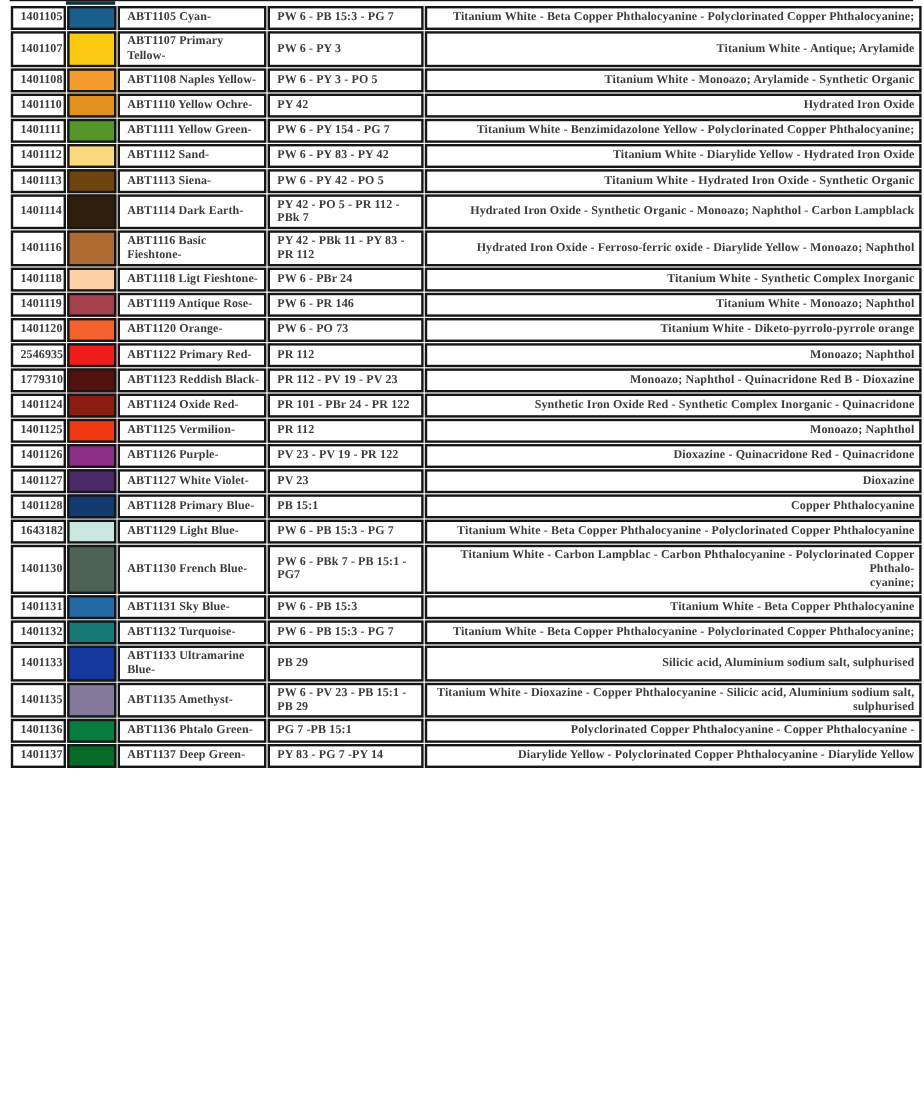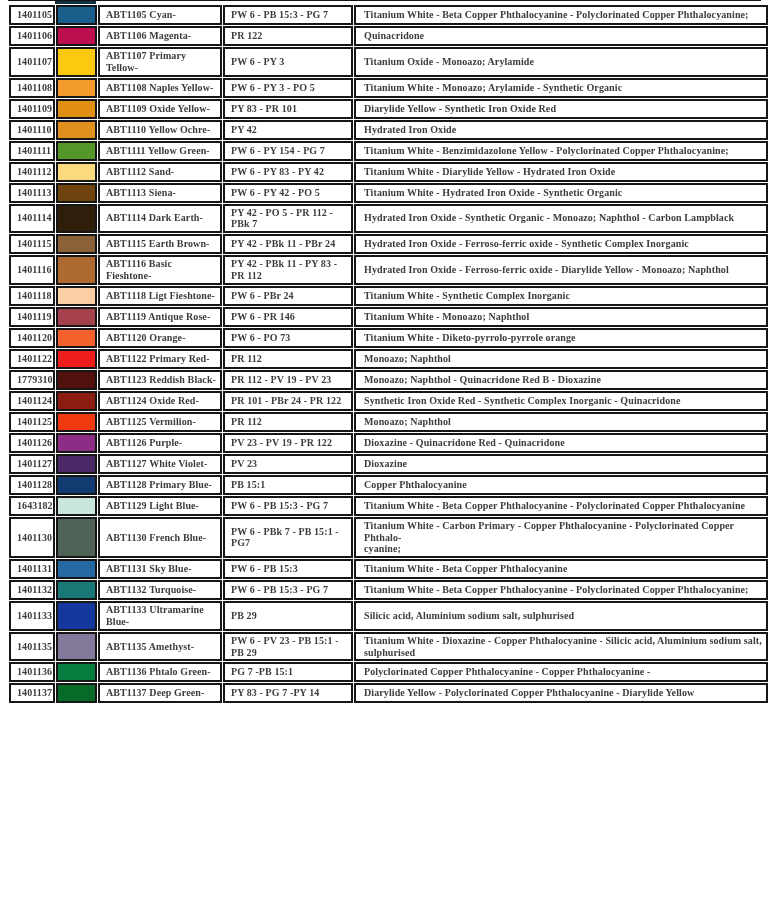--- a/index.html
+++ b/index.html
@@ -56,21 +56,21 @@
     white-space: pre-line;
   }
   tr.r-normal { height: 20px; }
   tr.r-tall   { height: 29px; }
   td.swatch { padding: 0; }
   col.c-id     { width: 46px; }
   col.c-swatch { width: 41px; }
   col.c-name   { width: 124px; }
   col.c-pig    { width: 130px; }
   col.c-desc   { width: 414px; }
-  td.desc { padding-left: 8px; }
+  td.desc { padding-left: 8px; text-align: right; }
 </style>
 </head>
 <body>
 
 <div class="page">
 
   <div class="top-sliver">
     <div class="sliver-swatch" style="background: rgb(18, 48, 63);"></div>
   </div>
 
@@ -84,48 +84,34 @@
     </colgroup>
     <tbody id="table-body">
         <tr class="r-normal">
     <td class="id">1401105</td>
     <td class="swatch" style="background: rgb(26, 95, 140);"></td>
     <td class="name">ABT1105 Cyan-</td>
     <td class="pig">PW 6 - PB 15:3 - PG 7</td>
     <td class="desc">Titanium White - Beta Copper Phthalocyanine -  Polyclorinated Copper Phthalocyanine;</td>
   </tr>
         <tr class="r-normal">
-    <td class="id">1401106</td>
-    <td class="swatch" style="background: rgb(188, 15, 80);"></td>
-    <td class="name">ABT1106 Magenta-</td>
-    <td class="pig">PR 122</td>
-    <td class="desc">Quinacridone</td>
-  </tr>
-        <tr class="r-normal">
     <td class="id">1401107</td>
     <td class="swatch" style="background: rgb(252, 201, 17);"></td>
     <td class="name">ABT1107 Primary Tellow-</td>
     <td class="pig">PW 6 - PY 3</td>
-    <td class="desc">Titanium Oxide - Monoazo; Arylamide</td>
+    <td class="desc">Titanium White - Antique; Arylamide</td>
   </tr>
         <tr class="r-normal">
     <td class="id">1401108</td>
     <td class="swatch" style="background: rgb(244, 155, 45);"></td>
     <td class="name">ABT1108 Naples Yellow-</td>
     <td class="pig">PW 6 - PY 3 - PO 5</td>
     <td class="desc">Titanium White - Monoazo; Arylamide -  Synthetic Organic</td>
   </tr>
         <tr class="r-normal">
-    <td class="id">1401109</td>
-    <td class="swatch" style="background: rgb(225, 142, 20);"></td>
-    <td class="name">ABT1109 Oxide Yellow-</td>
-    <td class="pig">PY 83 - PR 101</td>
-    <td class="desc">Diarylide Yellow - Synthetic Iron Oxide Red</td>
-  </tr>
-        <tr class="r-normal">
     <td class="id">1401110</td>
     <td class="swatch" style="background: rgb(224, 144, 28);"></td>
     <td class="name">ABT1110 Yellow Ochre-</td>
     <td class="pig">PY 42</td>
     <td class="desc">Hydrated Iron Oxide</td>
   </tr>
         <tr class="r-normal">
     <td class="id">1401111</td>
     <td class="swatch" style="background: rgb(85, 150, 43);"></td>
     <td class="name">ABT1111 Yellow Green-</td>
@@ -147,27 +133,20 @@
     <td class="desc">Titanium White - Hydrated Iron Oxide - Synthetic Organic</td>
   </tr>
         <tr class="r-normal">
     <td class="id">1401114</td>
     <td class="swatch" style="background: rgb(47, 30, 10);"></td>
     <td class="name">ABT1114 Dark Earth-</td>
     <td class="pig">PY 42 - PO 5 - PR 112 - PBk 7</td>
     <td class="desc">Hydrated Iron Oxide - Synthetic Organic - Monoazo; Naphthol - Carbon Lampblack</td>
   </tr>
         <tr class="r-normal">
-    <td class="id">1401115</td>
-    <td class="swatch" style="background: rgb(139, 97, 55);"></td>
-    <td class="name">ABT1115 Earth Brown-</td>
-    <td class="pig">PY 42 - PBk 11 - PBr 24</td>
-    <td class="desc">Hydrated Iron Oxide - Ferroso-ferric oxide - Synthetic Complex Inorganic</td>
-  </tr>
-        <tr class="r-normal">
     <td class="id">1401116</td>
     <td class="swatch" style="background: rgb(175, 106, 50);"></td>
     <td class="name">ABT1116 Basic Fieshtone-</td>
     <td class="pig">PY 42 - PBk 11 - PY 83 - PR 112</td>
     <td class="desc">Hydrated Iron Oxide - Ferroso-ferric oxide - Diarylide Yellow - Monoazo; Naphthol</td>
   </tr>
         <tr class="r-normal">
     <td class="id">1401118</td>
     <td class="swatch" style="background: rgb(252, 208, 164);"></td>
     <td class="name">ABT1118 Ligt Fieshtone-</td>
@@ -182,21 +161,21 @@
     <td class="desc">Titanium White - Monoazo; Naphthol</td>
   </tr>
         <tr class="r-normal">
     <td class="id">1401120</td>
     <td class="swatch" style="background: rgb(244, 97, 45);"></td>
     <td class="name">ABT1120 Orange-</td>
     <td class="pig">PW 6 - PO 73</td>
     <td class="desc">Titanium White -  Diketo-pyrrolo-pyrrole orange</td>
   </tr>
         <tr class="r-normal">
-    <td class="id">1401122</td>
+    <td class="id">2546935</td>
     <td class="swatch" style="background: rgb(238, 29, 28);"></td>
     <td class="name">ABT1122 Primary Red-</td>
     <td class="pig">PR 112</td>
     <td class="desc">Monoazo; Naphthol</td>
   </tr>
         <tr class="r-normal">
     <td class="id">1779310</td>
     <td class="swatch" style="background: rgb(83, 17, 13);"></td>
     <td class="name">ABT1123 Reddish Black-</td>
     <td class="pig">PR 112 - PV 19 - PV 23</td>
@@ -242,21 +221,21 @@
     <td class="swatch" style="background: rgb(201, 230, 223);"></td>
     <td class="name">ABT1129 Light Blue-</td>
     <td class="pig">PW 6 - PB 15:3 - PG 7</td>
     <td class="desc">Titanium White - Beta Copper Phthalocyanine -  Polyclorinated Copper Phthalocyanine</td>
   </tr>
         <tr class="r-tall">
     <td class="id">1401130</td>
     <td class="swatch" style="background: rgb(78, 99, 85);"></td>
     <td class="name">ABT1130 French Blue-</td>
     <td class="pig">PW 6 - PBk 7 - PB 15:1 - PG7</td>
-    <td class="desc">Titanium White -  Carbon Primary - Copper Phthalocyanine -  Polyclorinated Copper Phthalo-
+    <td class="desc">Titanium White -  Carbon Lampblac - Carbon Phthalocyanine -  Polyclorinated Copper Phthalo-
 cyanine;</td>
   </tr>
         <tr class="r-normal">
     <td class="id">1401131</td>
     <td class="swatch" style="background: rgb(36, 104, 164);"></td>
     <td class="name">ABT1131 Sky Blue-</td>
     <td class="pig">PW 6 - PB 15:3</td>
     <td class="desc">Titanium White - Beta Copper Phthalocyanine</td>
   </tr>
         <tr class="r-normal">

